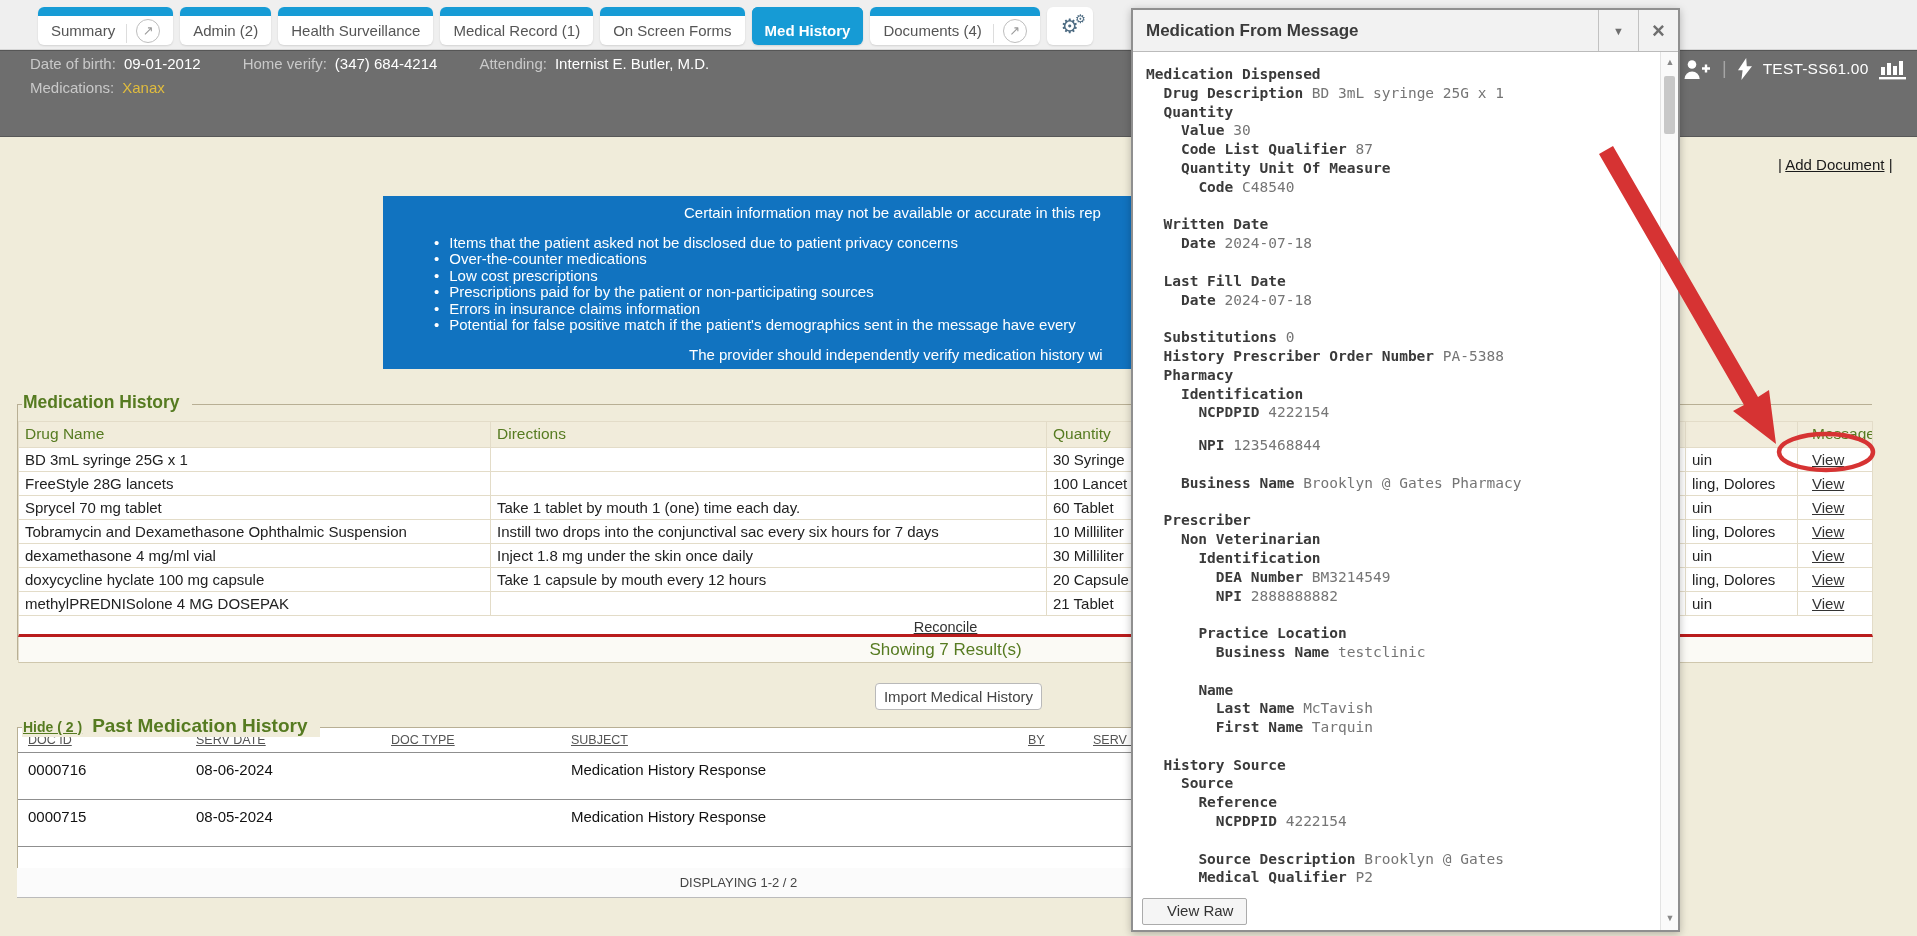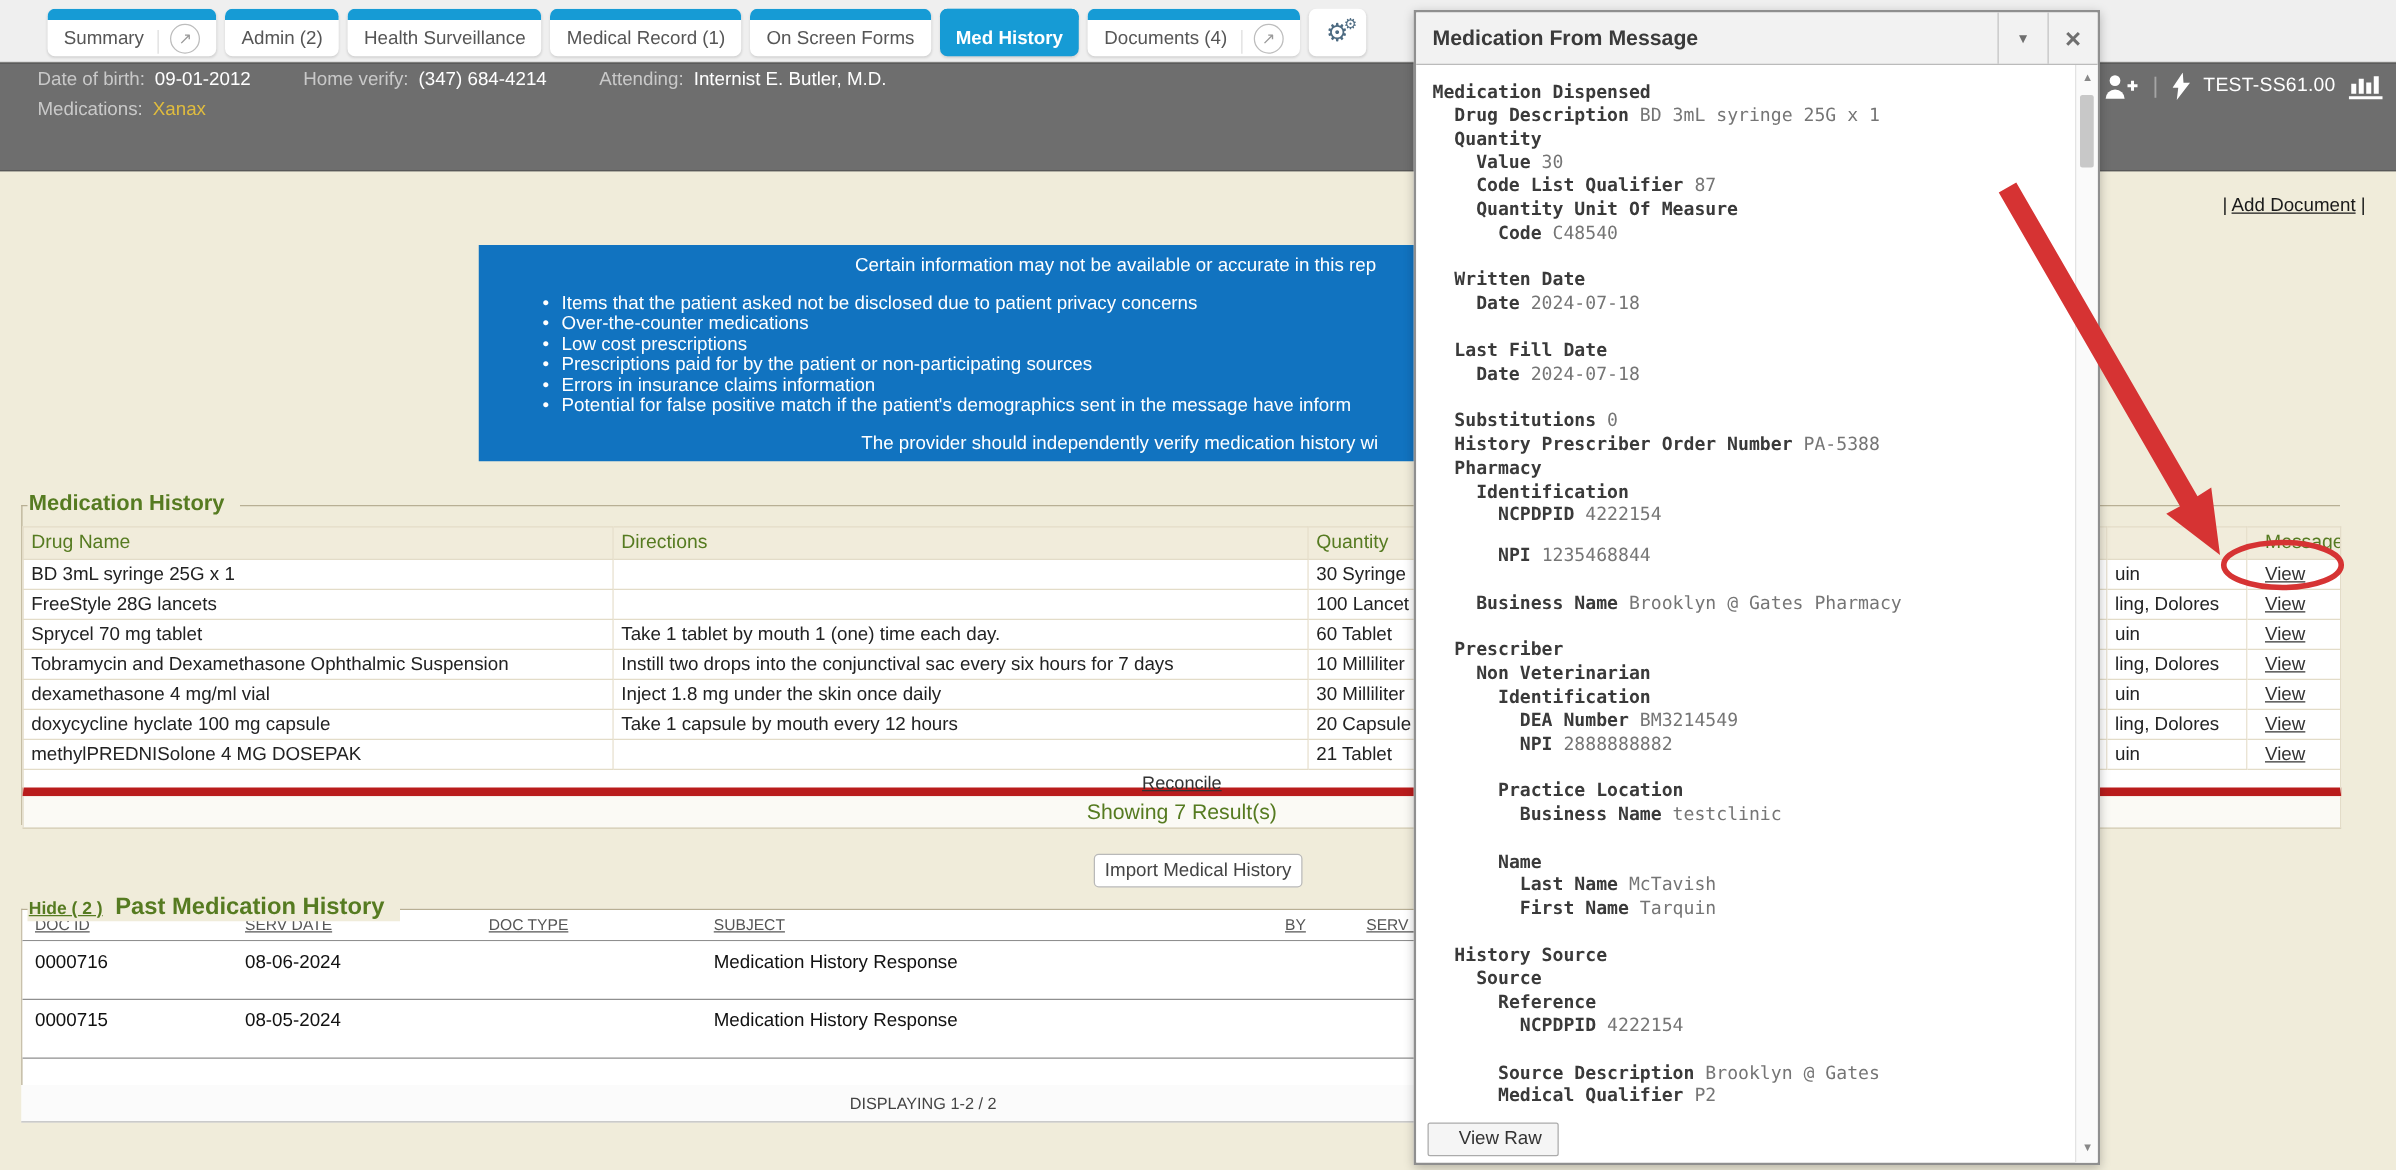--- a/index.html
+++ b/index.html
@@ -67,21 +67,21 @@
   .mh-table{position:absolute;left:0;top:16px;width:1855px;font-size:15px;}
   .mh-row{display:grid;grid-template-columns:473px 556px 145px 494px 112px 75px;}
   .mh-head .cell{background:#f1ecdb;color:var(--olive);font-size:15.5px;height:27px;
     border-top:1px solid var(--tborder);}
   .cell{padding:3px 4px 0 6px;border-bottom:1px solid var(--tborder);border-right:1px solid var(--tborder);
     background:#fff;height:24px;white-space:nowrap;overflow:hidden;}
   .mh-head .cell{background:#f1ecdb;}
   .cell:first-child{border-left:1px solid var(--tborder);}
   .msg-cell{padding-left:14px;}
   .view-link{color:#333;text-decoration:underline;cursor:pointer;}
-  .mh-foot1{height:21px;background:#fff;border-bottom:7px solid #b91c1c;border-left:1px solid var(--tborder);
+  .mh-foot1{height:21px;background:#fff;border-bottom:3px solid #b91c1c;border-left:1px solid var(--tborder);
     border-right:1px solid var(--tborder);text-align:center;padding-top:2px;}
   .mh-foot1 a{color:#333;text-decoration:underline;font-size:14.5px;cursor:pointer;}
   .mh-foot2{height:26px;background:#fbfaf5;border-bottom:1px solid #cfc7ad;border-left:1px solid var(--tborder);
     border-right:1px solid var(--tborder);text-align:center;color:var(--olive);font-size:17px;padding-top:3px;}
 
   
   .import-btn{position:absolute;left:875px;top:683px;width:167px;height:27px;background:#fff;
     border:1px solid #b9b9b9;border-radius:4px;font-size:15px;color:#444;
     font-family:"Liberation Sans",sans-serif;cursor:pointer;z-index:1;}
 
@@ -211,21 +211,21 @@
   </div>
 
   <div class="infobox">
     <div class="ib-head">Certain information may not be available or accurate in this rep</div>
     <ul class="ib-bullets">
         <li>Items that the patient asked not be disclosed due to patient privacy concerns</li>
         <li>Over-the-counter medications</li>
         <li>Low cost prescriptions</li>
         <li>Prescriptions paid for by the patient or non-participating sources</li>
         <li>Errors in insurance claims information</li>
-        <li>Potential for false positive match if the patient's demographics sent in the message have inform</li>
+        <li>Potential for false positive match if the patient's demographics sent in the message have every</li>
       </ul>
     <div class="ib-foot">The provider should independently verify medication history wi</div>
   </div>
 
   <div class="fs mh-sec">
     <div class="fs-title">
       <span>Medication History</span>
     </div>
     <div class="mh-table">
       <div class="mh-row mh-head">

